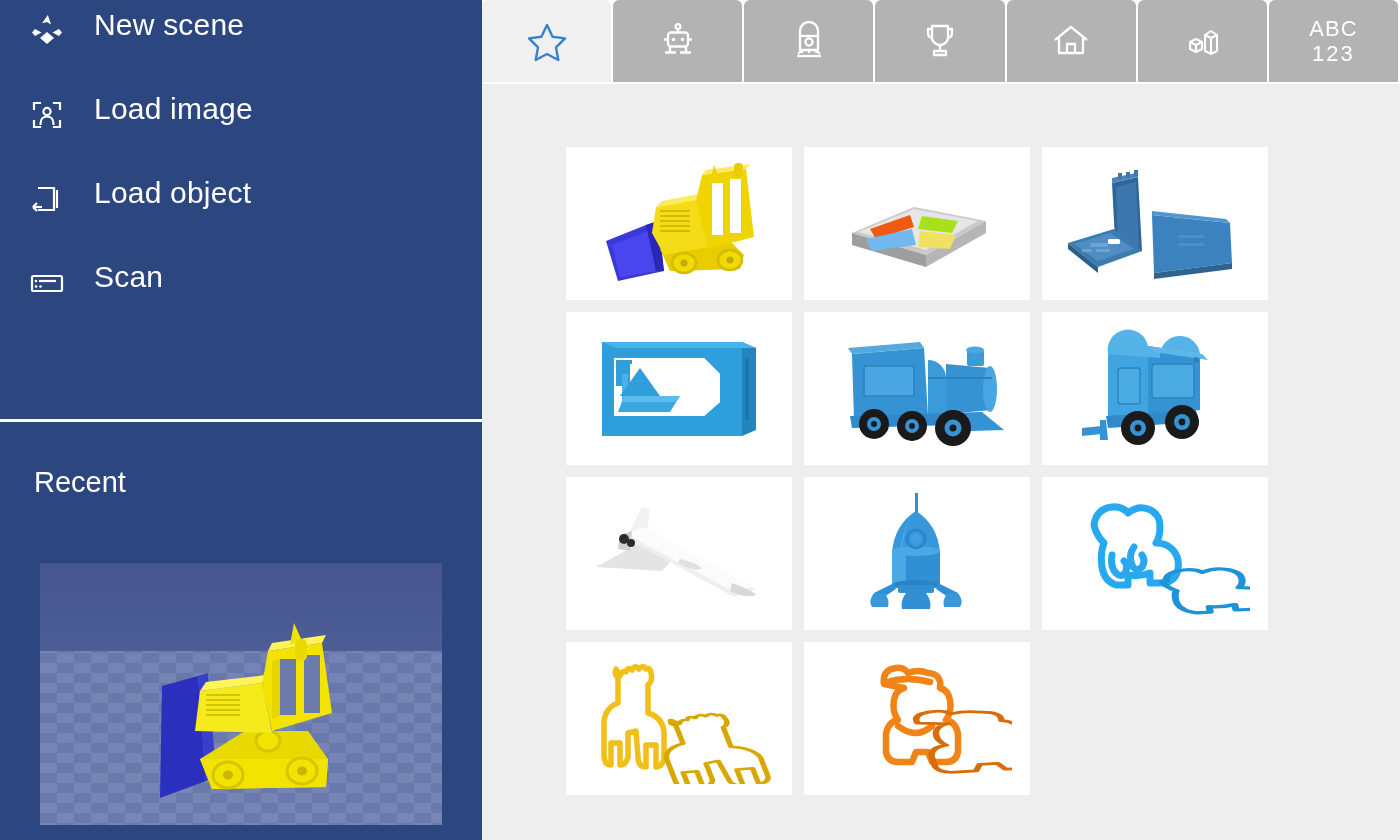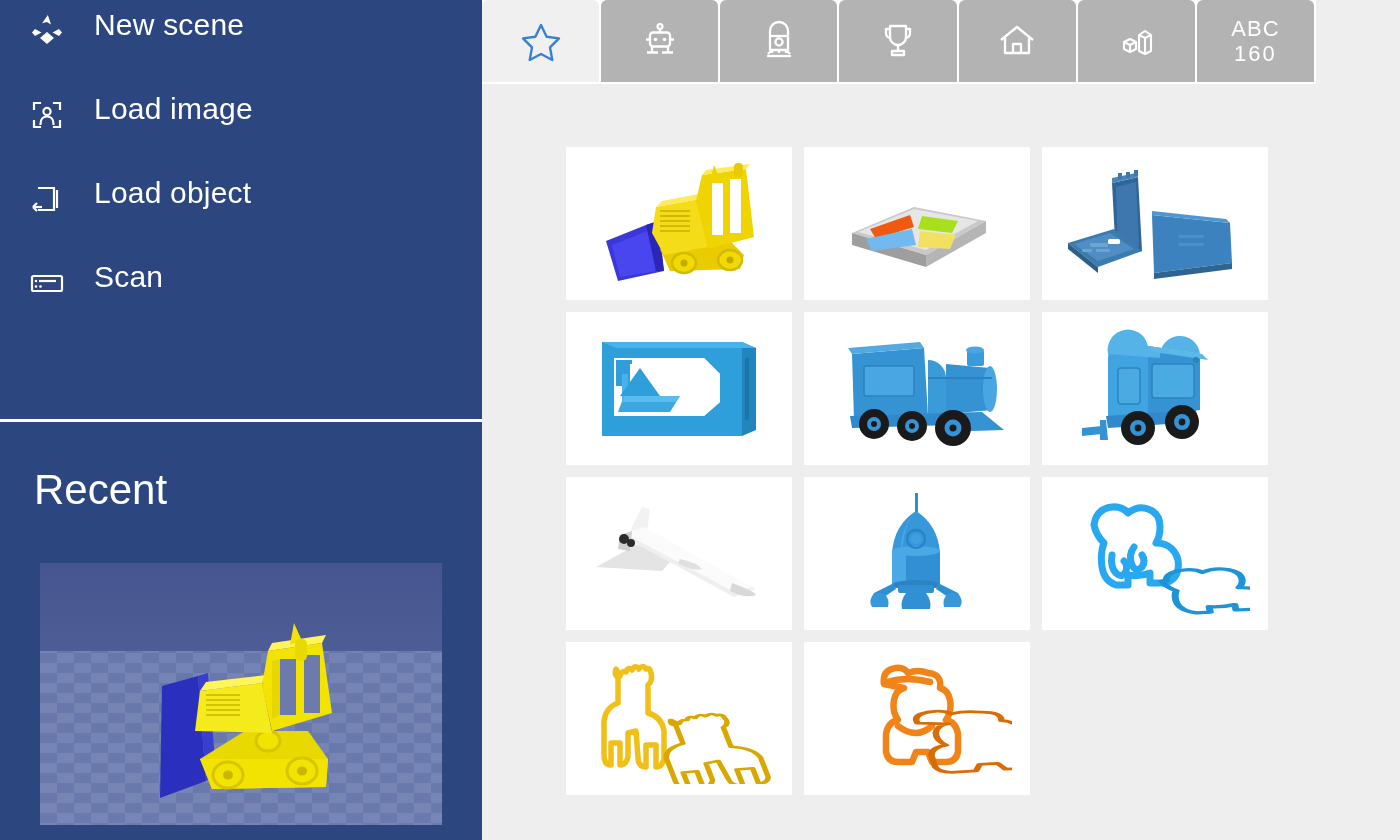--- a/index.html
+++ b/index.html
@@ -41,21 +41,21 @@
   .divider {
     position: absolute;
     left: 0; top: 419px;
     width: 482px; height: 3px;
     background: #ffffff;
   }
   .recent-title {
     position: absolute;
     left: 34px; top: 466px;
     color: #ffffff;
-    font-size: 42px;
+    font-size: 29px;
     font-weight: 400;
   }
   .recent-thumb {
     position: absolute;
     left: 40px; top: 563px;
     width: 402px; height: 262px;
     overflow: hidden;
     cursor: pointer;
     background: #5e6fa4;
   }
@@ -64,21 +64,21 @@
   
   #main {
     flex: 1 1 auto;
     position: relative;
     background: #eeeeee;
     height: 840px;
   }
   #tabstrip {
     position: relative;
     height: 84px;
-    width: 834px;
+    width: 918px;
     display: flex;
     align-items: flex-start;
     background: #ffffff;
   }
   .tab {
     height: 82px;
     width: 131px;
     margin-right: 2px;
     border-radius: 6px 6px 0 0;
     background: #b3b3b3;
@@ -312,21 +312,21 @@
             <path d="M11 24 L17 27 L23 24 M17 27 V34"></path>
             <path d="M26 17 L32 13 L38 17 L38 33 L32 36 L26 33 Z"></path>
             <path d="M26 17 L32 20 L38 17 M32 20 V36"></path>
           </svg>
         </span>
       </div>
 
       <div class="tab">
         <span class="tab-abc">
           <div class="row1">ABC</div>
-          <div class="row2">160</div>
+          <div class="row2">123</div>
         </span>
       </div>
 
     </div>
 
     <div id="grid">
 
       <div class="grid-row">
 
         <div class="card">

